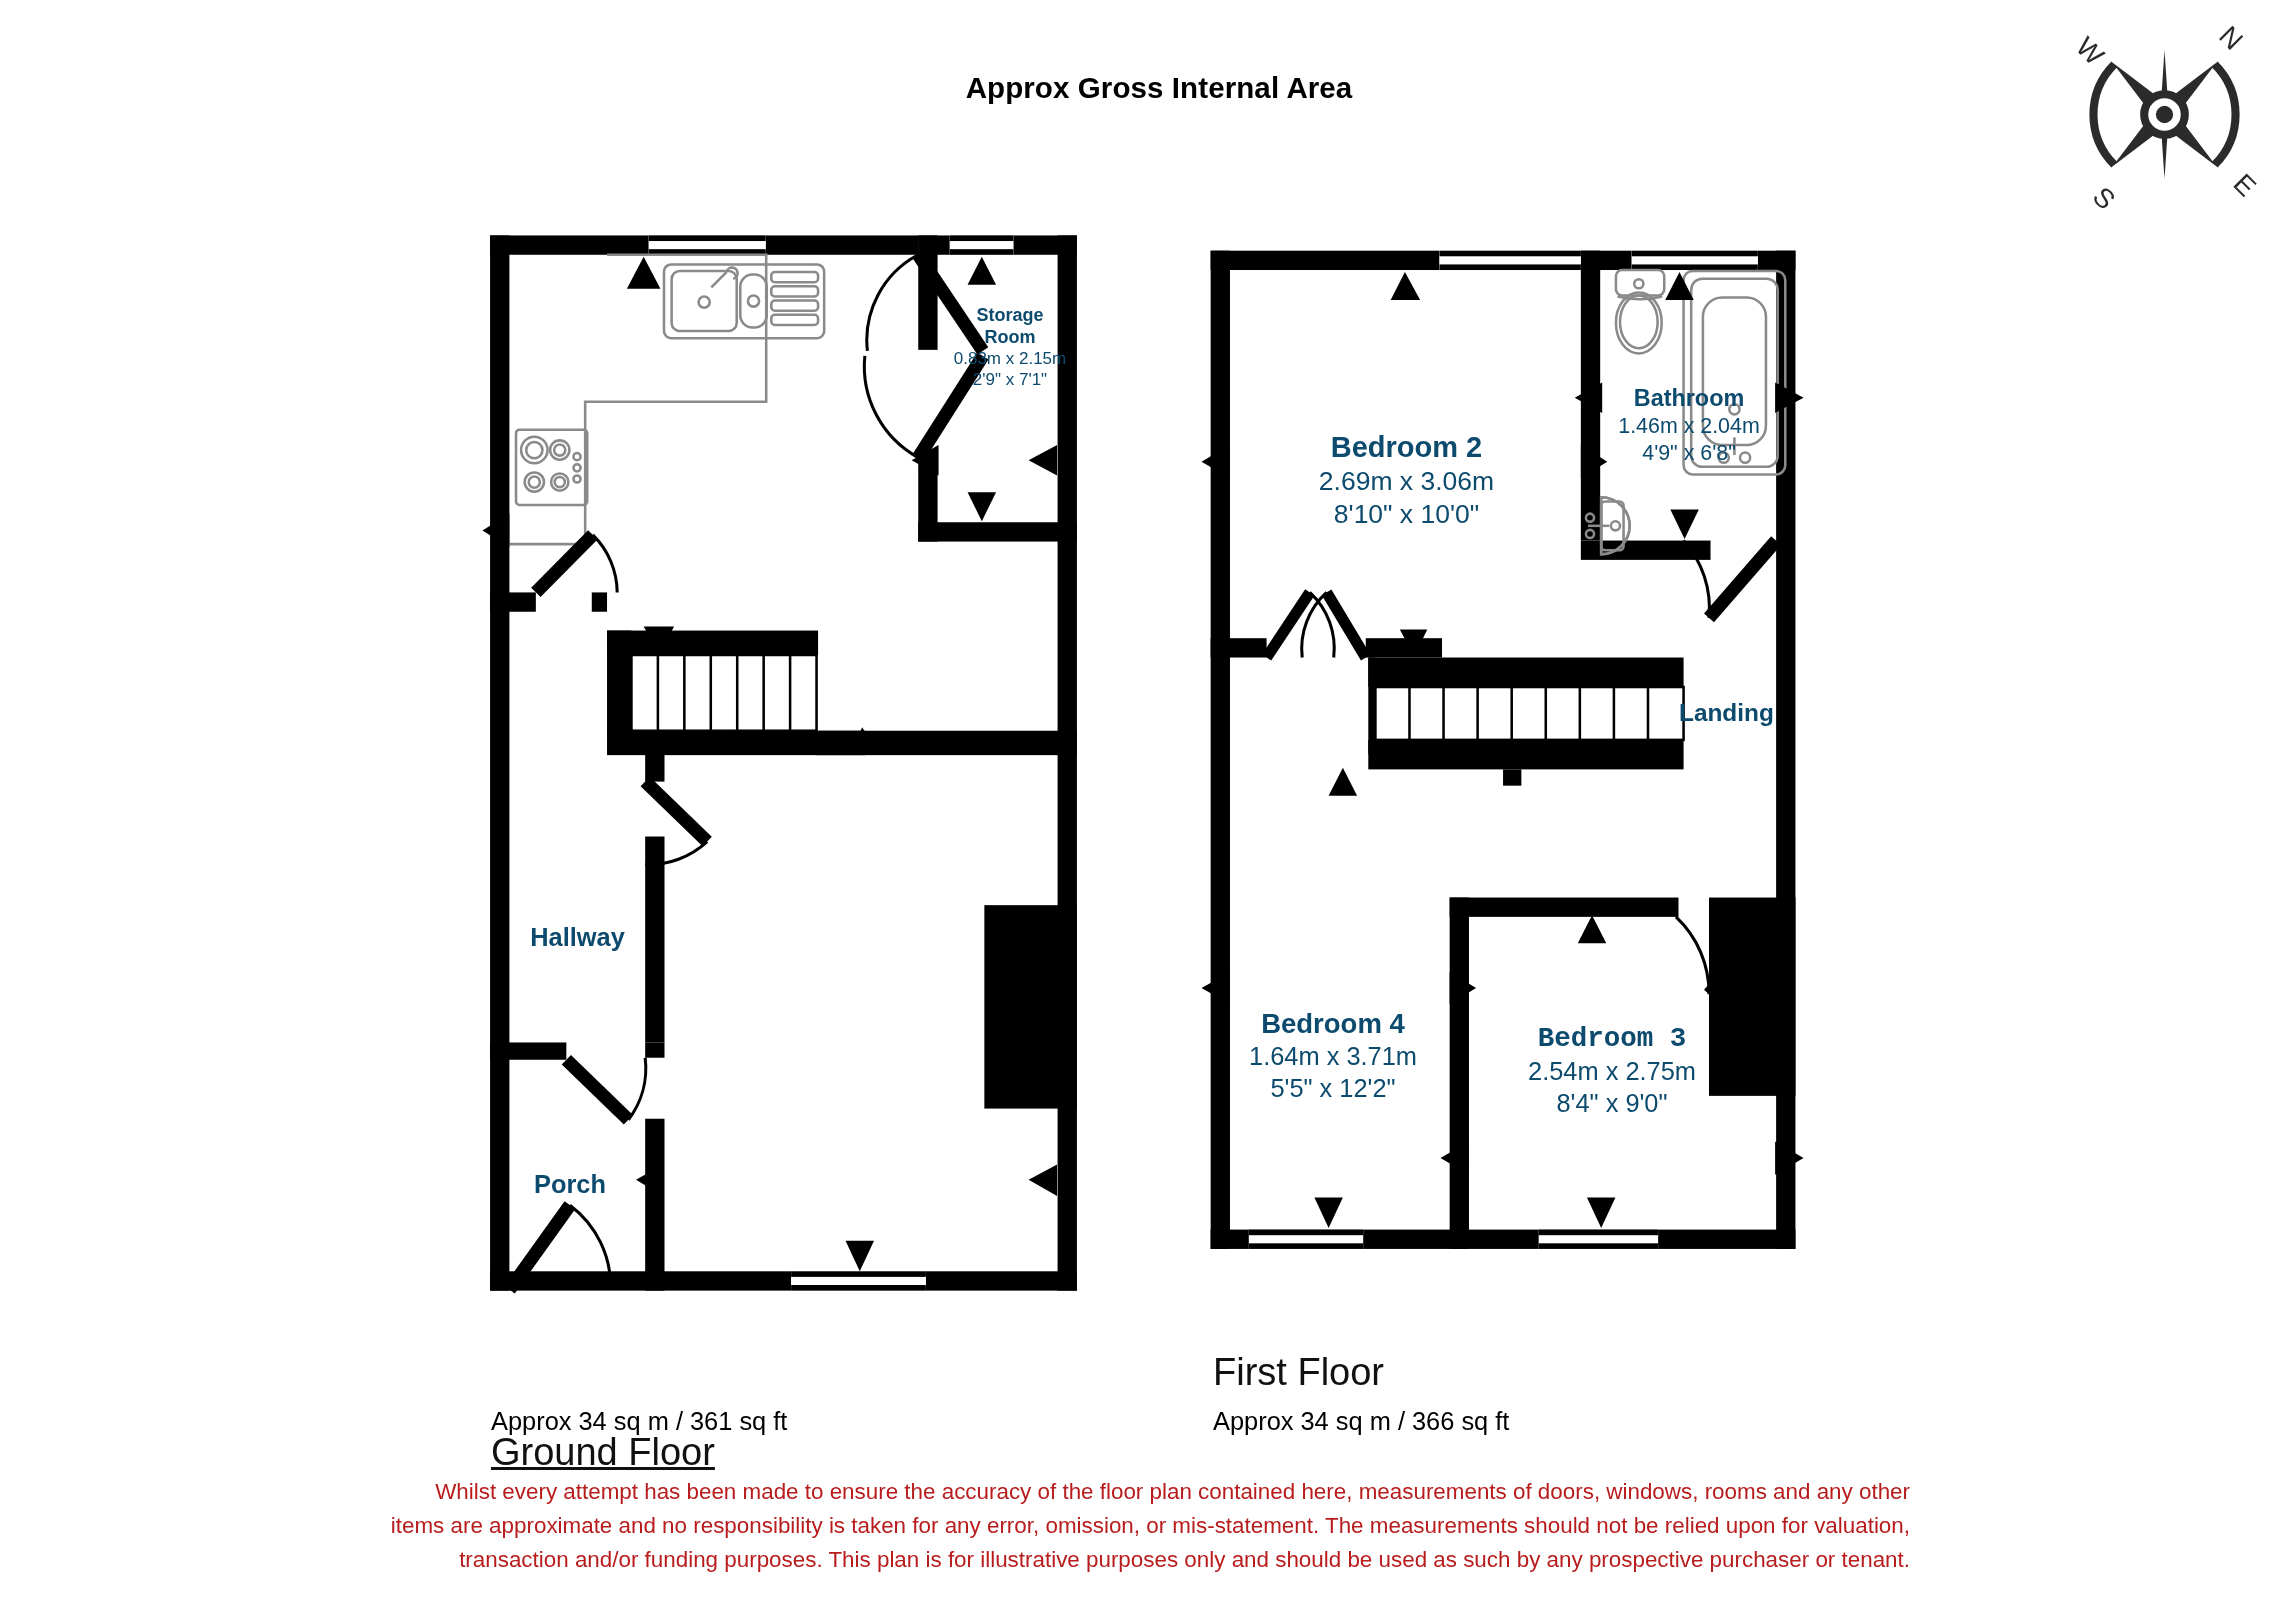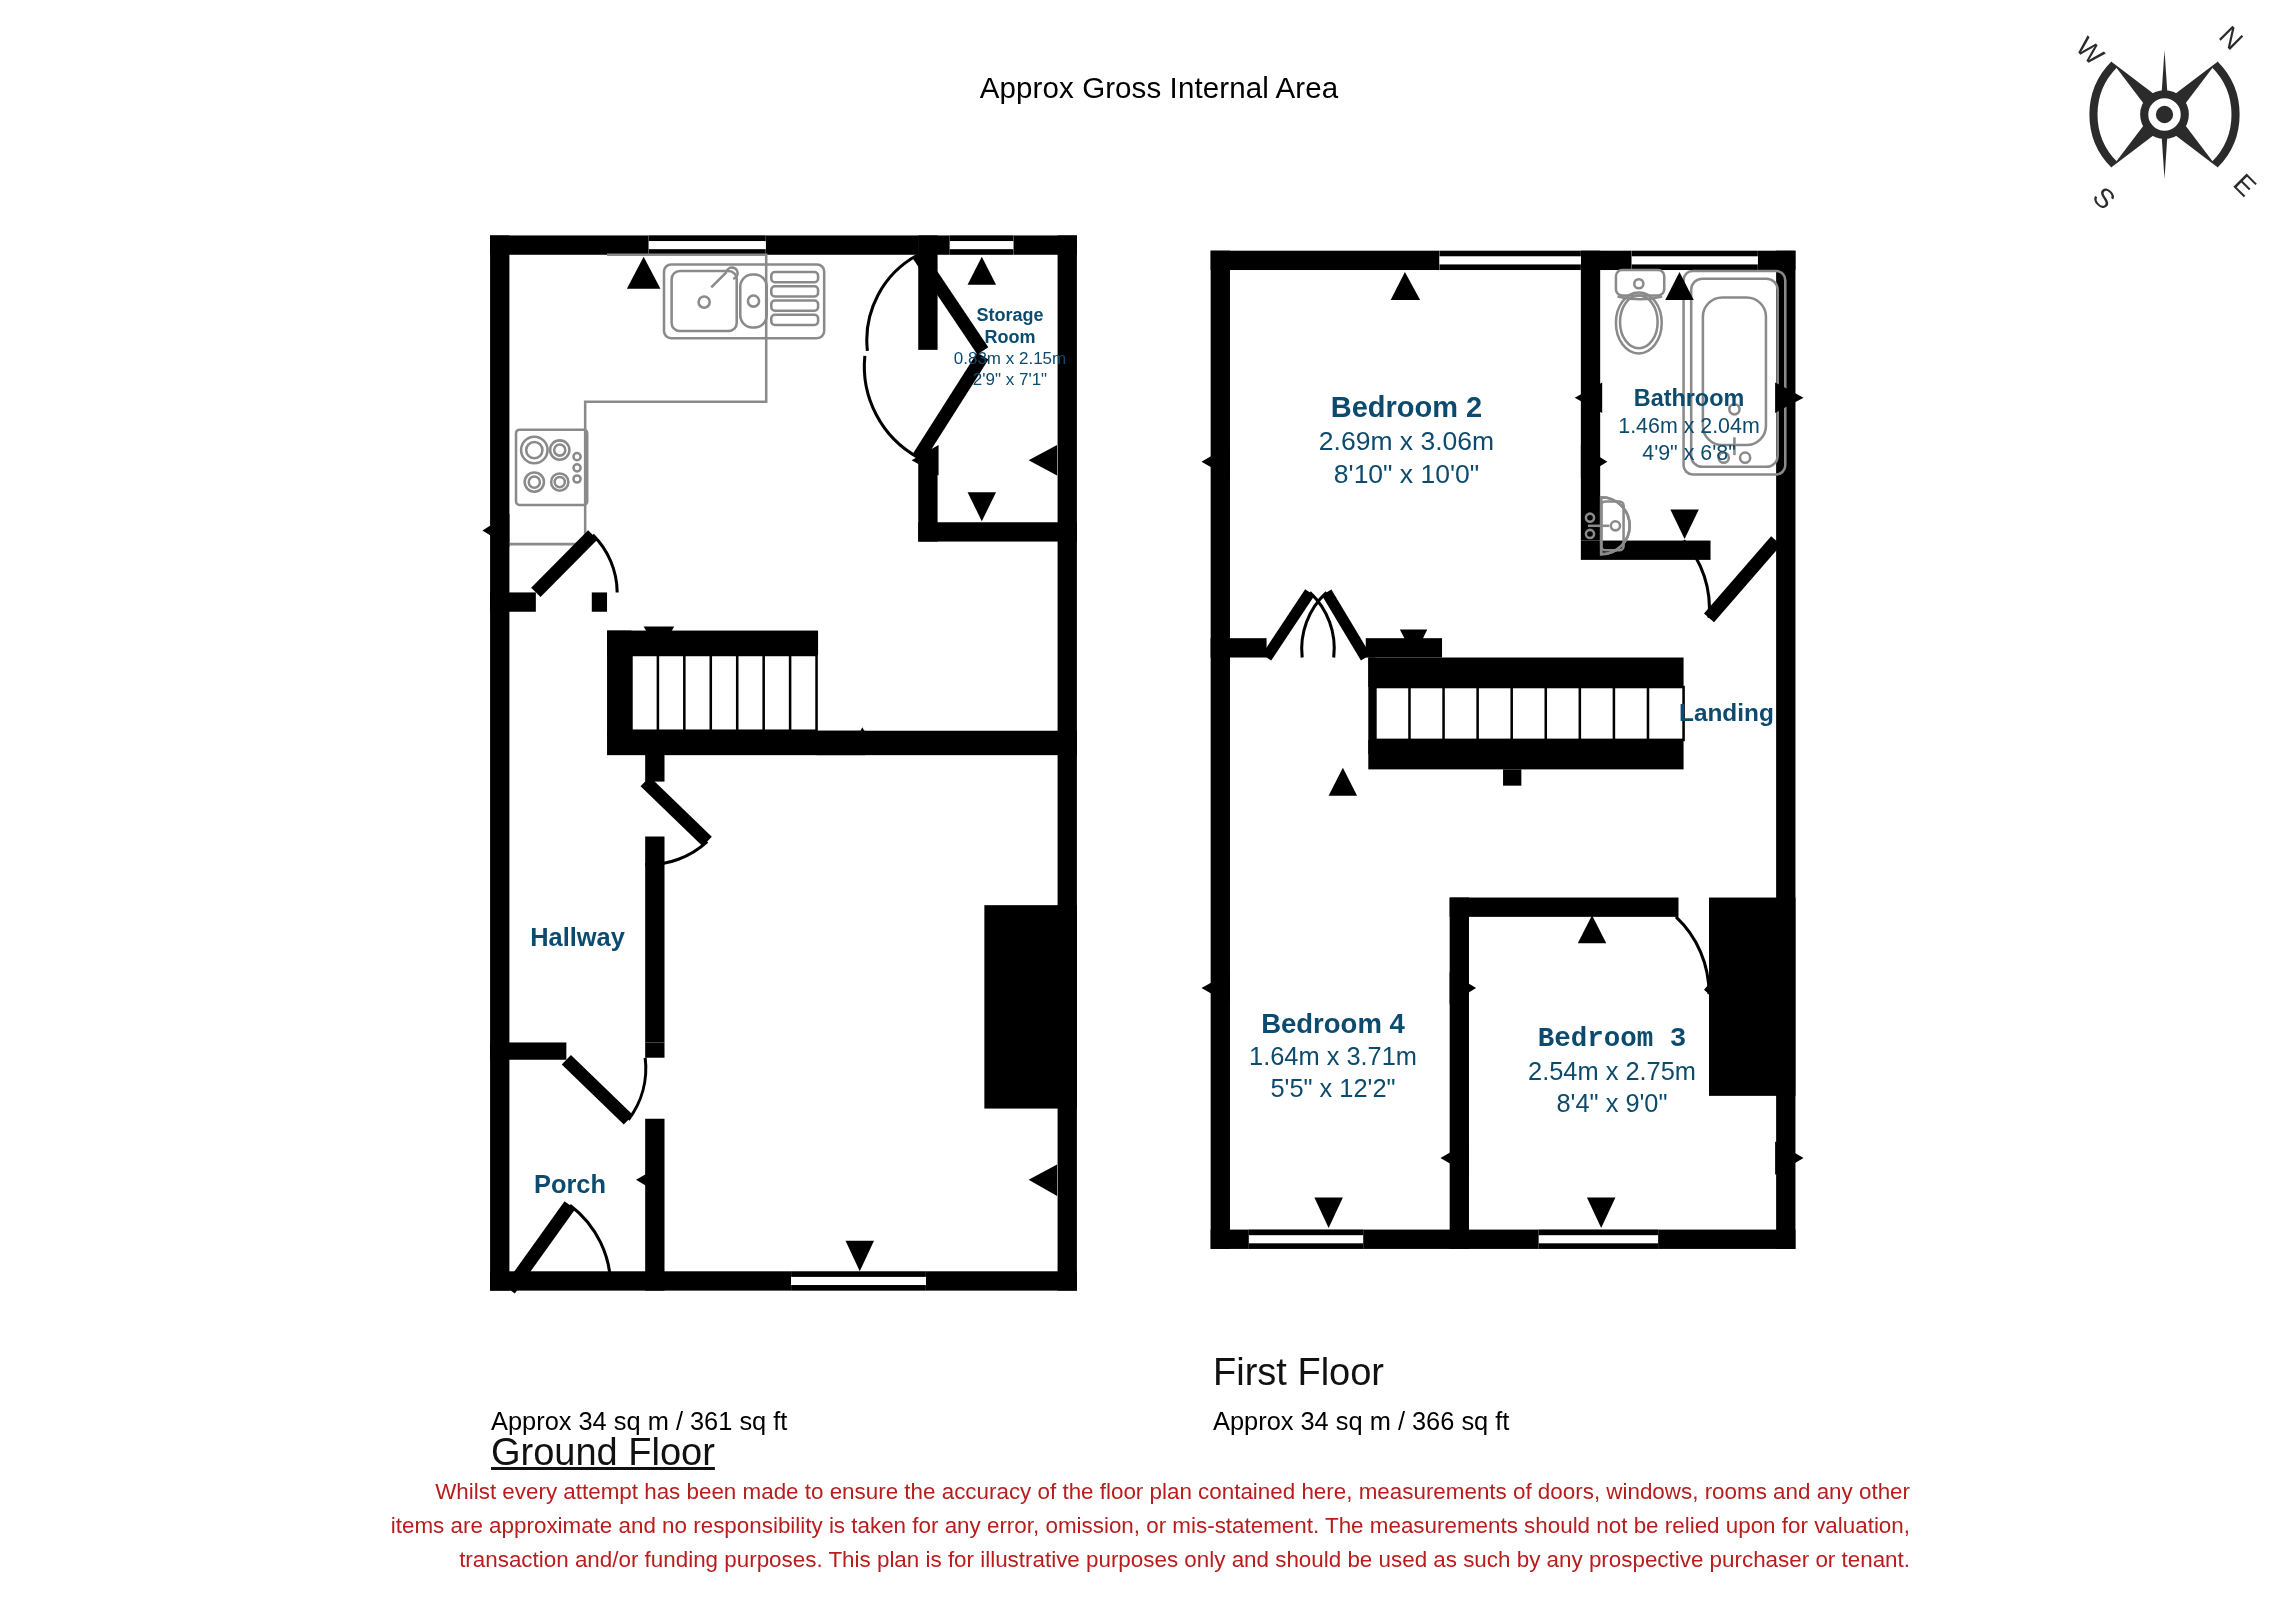--- a/index.html
+++ b/index.html
@@ -19,21 +19,21 @@
     position: absolute;
     inset: 0;
     width: 2284px;
     height: 1618px;
   }
   .hdr {
     position: absolute;
     left: 0;
     right: 0;
     text-align: center;
-    font-weight: normal;
+    font-weight: bold;
     color: #000;
     margin-left: 34px;
   }
   #header-line1 { top: 71px; font-size: 29.5px; letter-spacing: 0.1px; }
   #header-line2 { top: 108px; font-size: 29.5px; }
 
   .floor-title {
     position: absolute;
     font-size: 38px;
     color: #111;
@@ -418,21 +418,21 @@
 
       <polygon points="2888,2245 2888,2310 2832,2277"></polygon>
 
       <polygon points="3490,2245 3490,2310 3546,2277"></polygon>
 
       <polygon points="3148,2415 3176,2355 3120,2355"></polygon>
     </g>
   </svg>
 
   <div class="roomlabel" style="left:1259px; top:389px; width:295px; font-size:26.5px; line-height:1.25;">
-    <div class="rl-name" style="font-size:29px;">Bedroom 2</div>
+    <div class="rl-name" style="font-size:29px;margin-top:40px;">Bedroom 2</div>
     <div>2.69m x 3.06m</div>
     <div>8'10" x 10'0"</div>
   </div>
 
   <div class="roomlabel" style="left:1577px; top:384px; width:224px; font-size:21.4px; line-height:1.25;">
     <div class="rl-name" style="font-size:23.4px;">Bathroom</div>
     <div>1.46m x 2.04m</div>
     <div>4'9" x 6'8"</div>
   </div>
 

